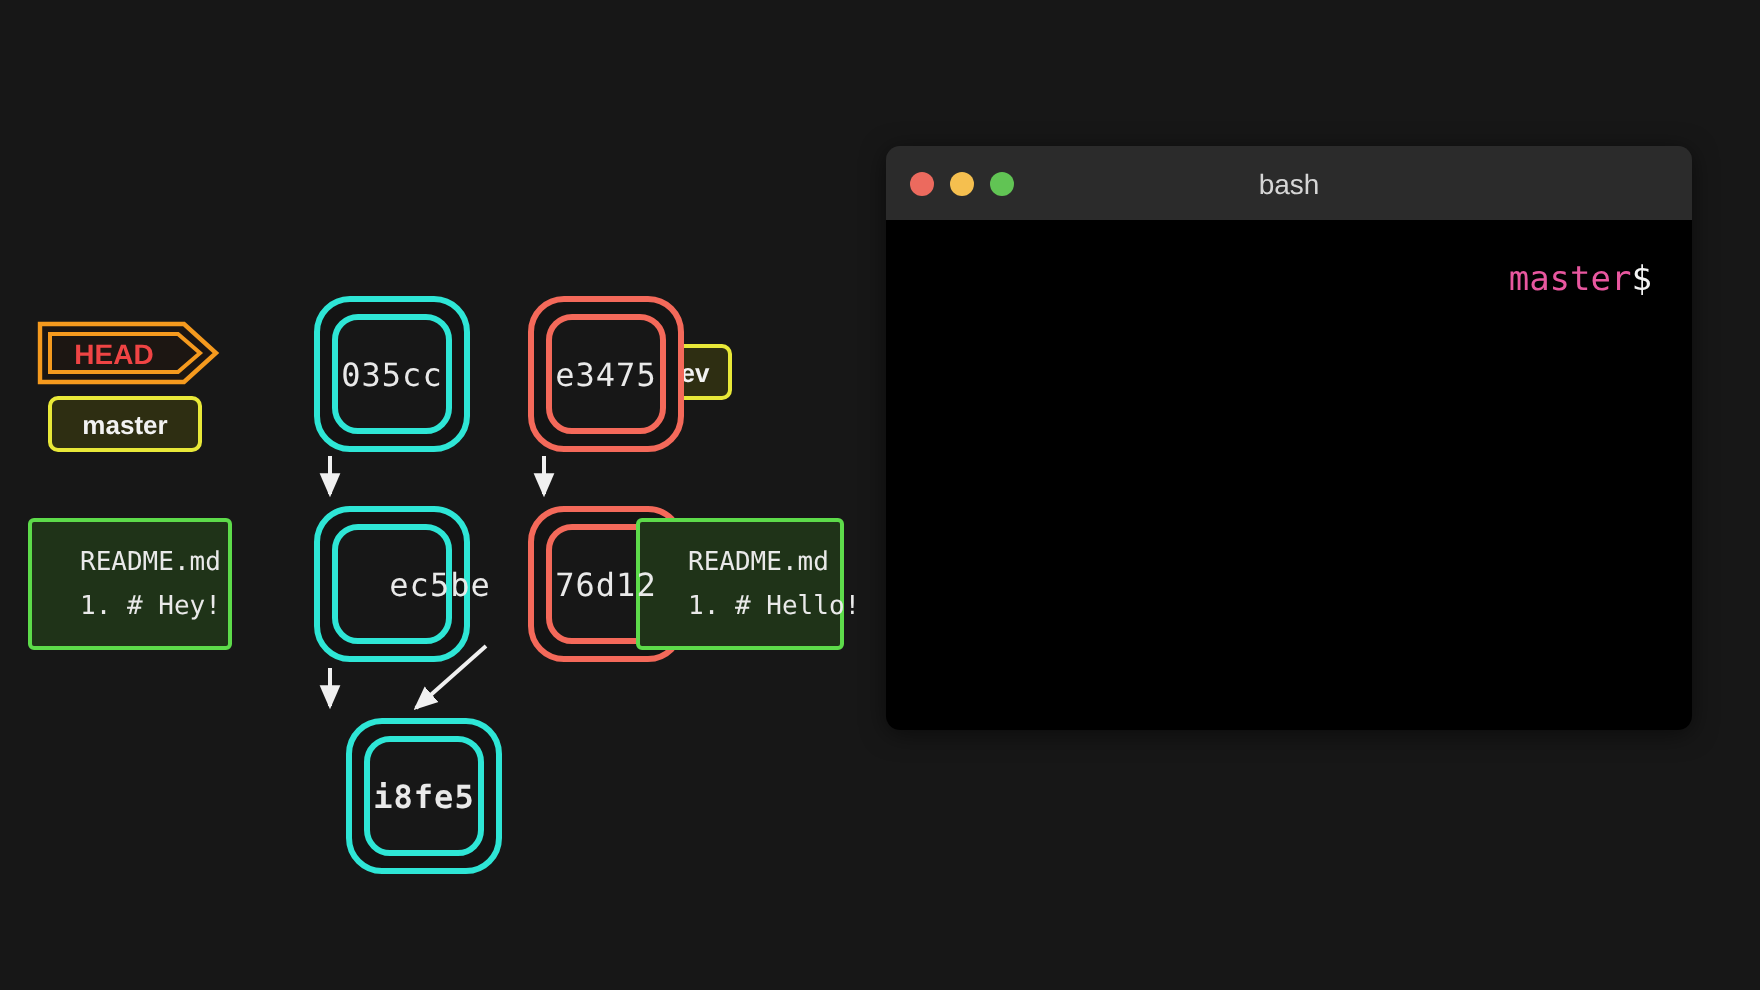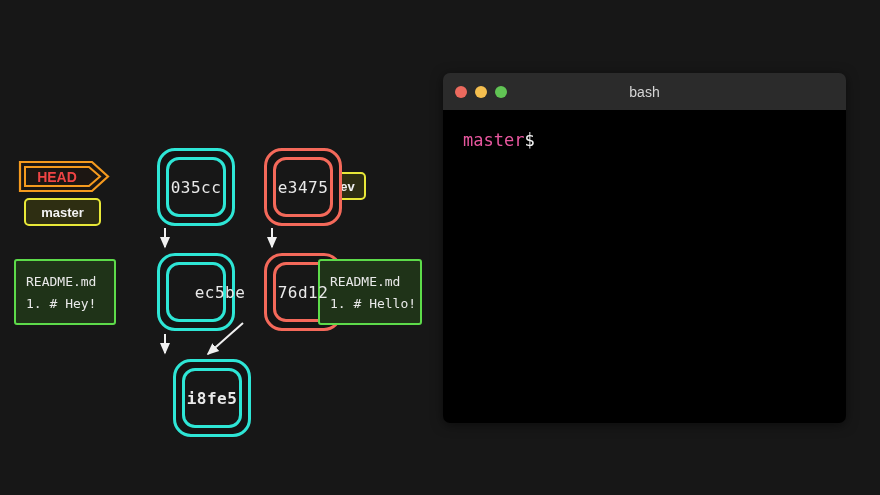--- a/index.html
+++ b/index.html
@@ -64,21 +64,21 @@
   .commit-node.branch-dev .inner-ring {
     border-color: #f4695a;
   }
 
   
   .file-box {
     position: absolute;
     border: 2px solid #5ddb4a;
     background: #1f3318;
     border-radius: 3px;
-    padding: 8px 10px;
+    padding: 8px 24px;
     display: flex;
     flex-direction: column;
     justify-content: center;
     gap: 9px;
   }
   .file-box .file-line {
     color: #e9e9e9;
     font-family: "DejaVu Sans Mono", monospace;
     font-size: 13px;
     white-space: pre;
@@ -122,21 +122,21 @@
     font-size: 14px;
     font-weight: bold;
   }
 
   
   #terminal-window {
     position: absolute;
     left: 443px;
     top: 73px;
     width: 403px;
-    height: 350px;
+    height: 292px;
     border-radius: 7px;
     overflow: hidden;
     box-shadow: 0 2px 12px rgba(0,0,0,0.5);
   }
   #terminal-titlebar {
     height: 37px;
     background: #2b2b2b;
     display: flex;
     align-items: center;
     position: relative;
@@ -165,21 +165,21 @@
     pointer-events: none;
   }
   #terminal-body {
     height: 313px;
     background: #000000;
     padding: 18px 20px;
     font-family: "DejaVu Sans Mono", monospace;
     font-size: 17px;
     line-height: 1.5;
   }
-  .term-line { white-space: pre; }
+  .term-line { white-space: pre; text-align: right; }
   .term-branch { color: #e8579f; }
   .term-sigil  { color: #f4f4f4; }
 </style>
 </head>
 <body>
 
 <div id="graph-canvas">
 
   <svg id="graph-svg" viewBox="0 0 440 495">
     <defs>

